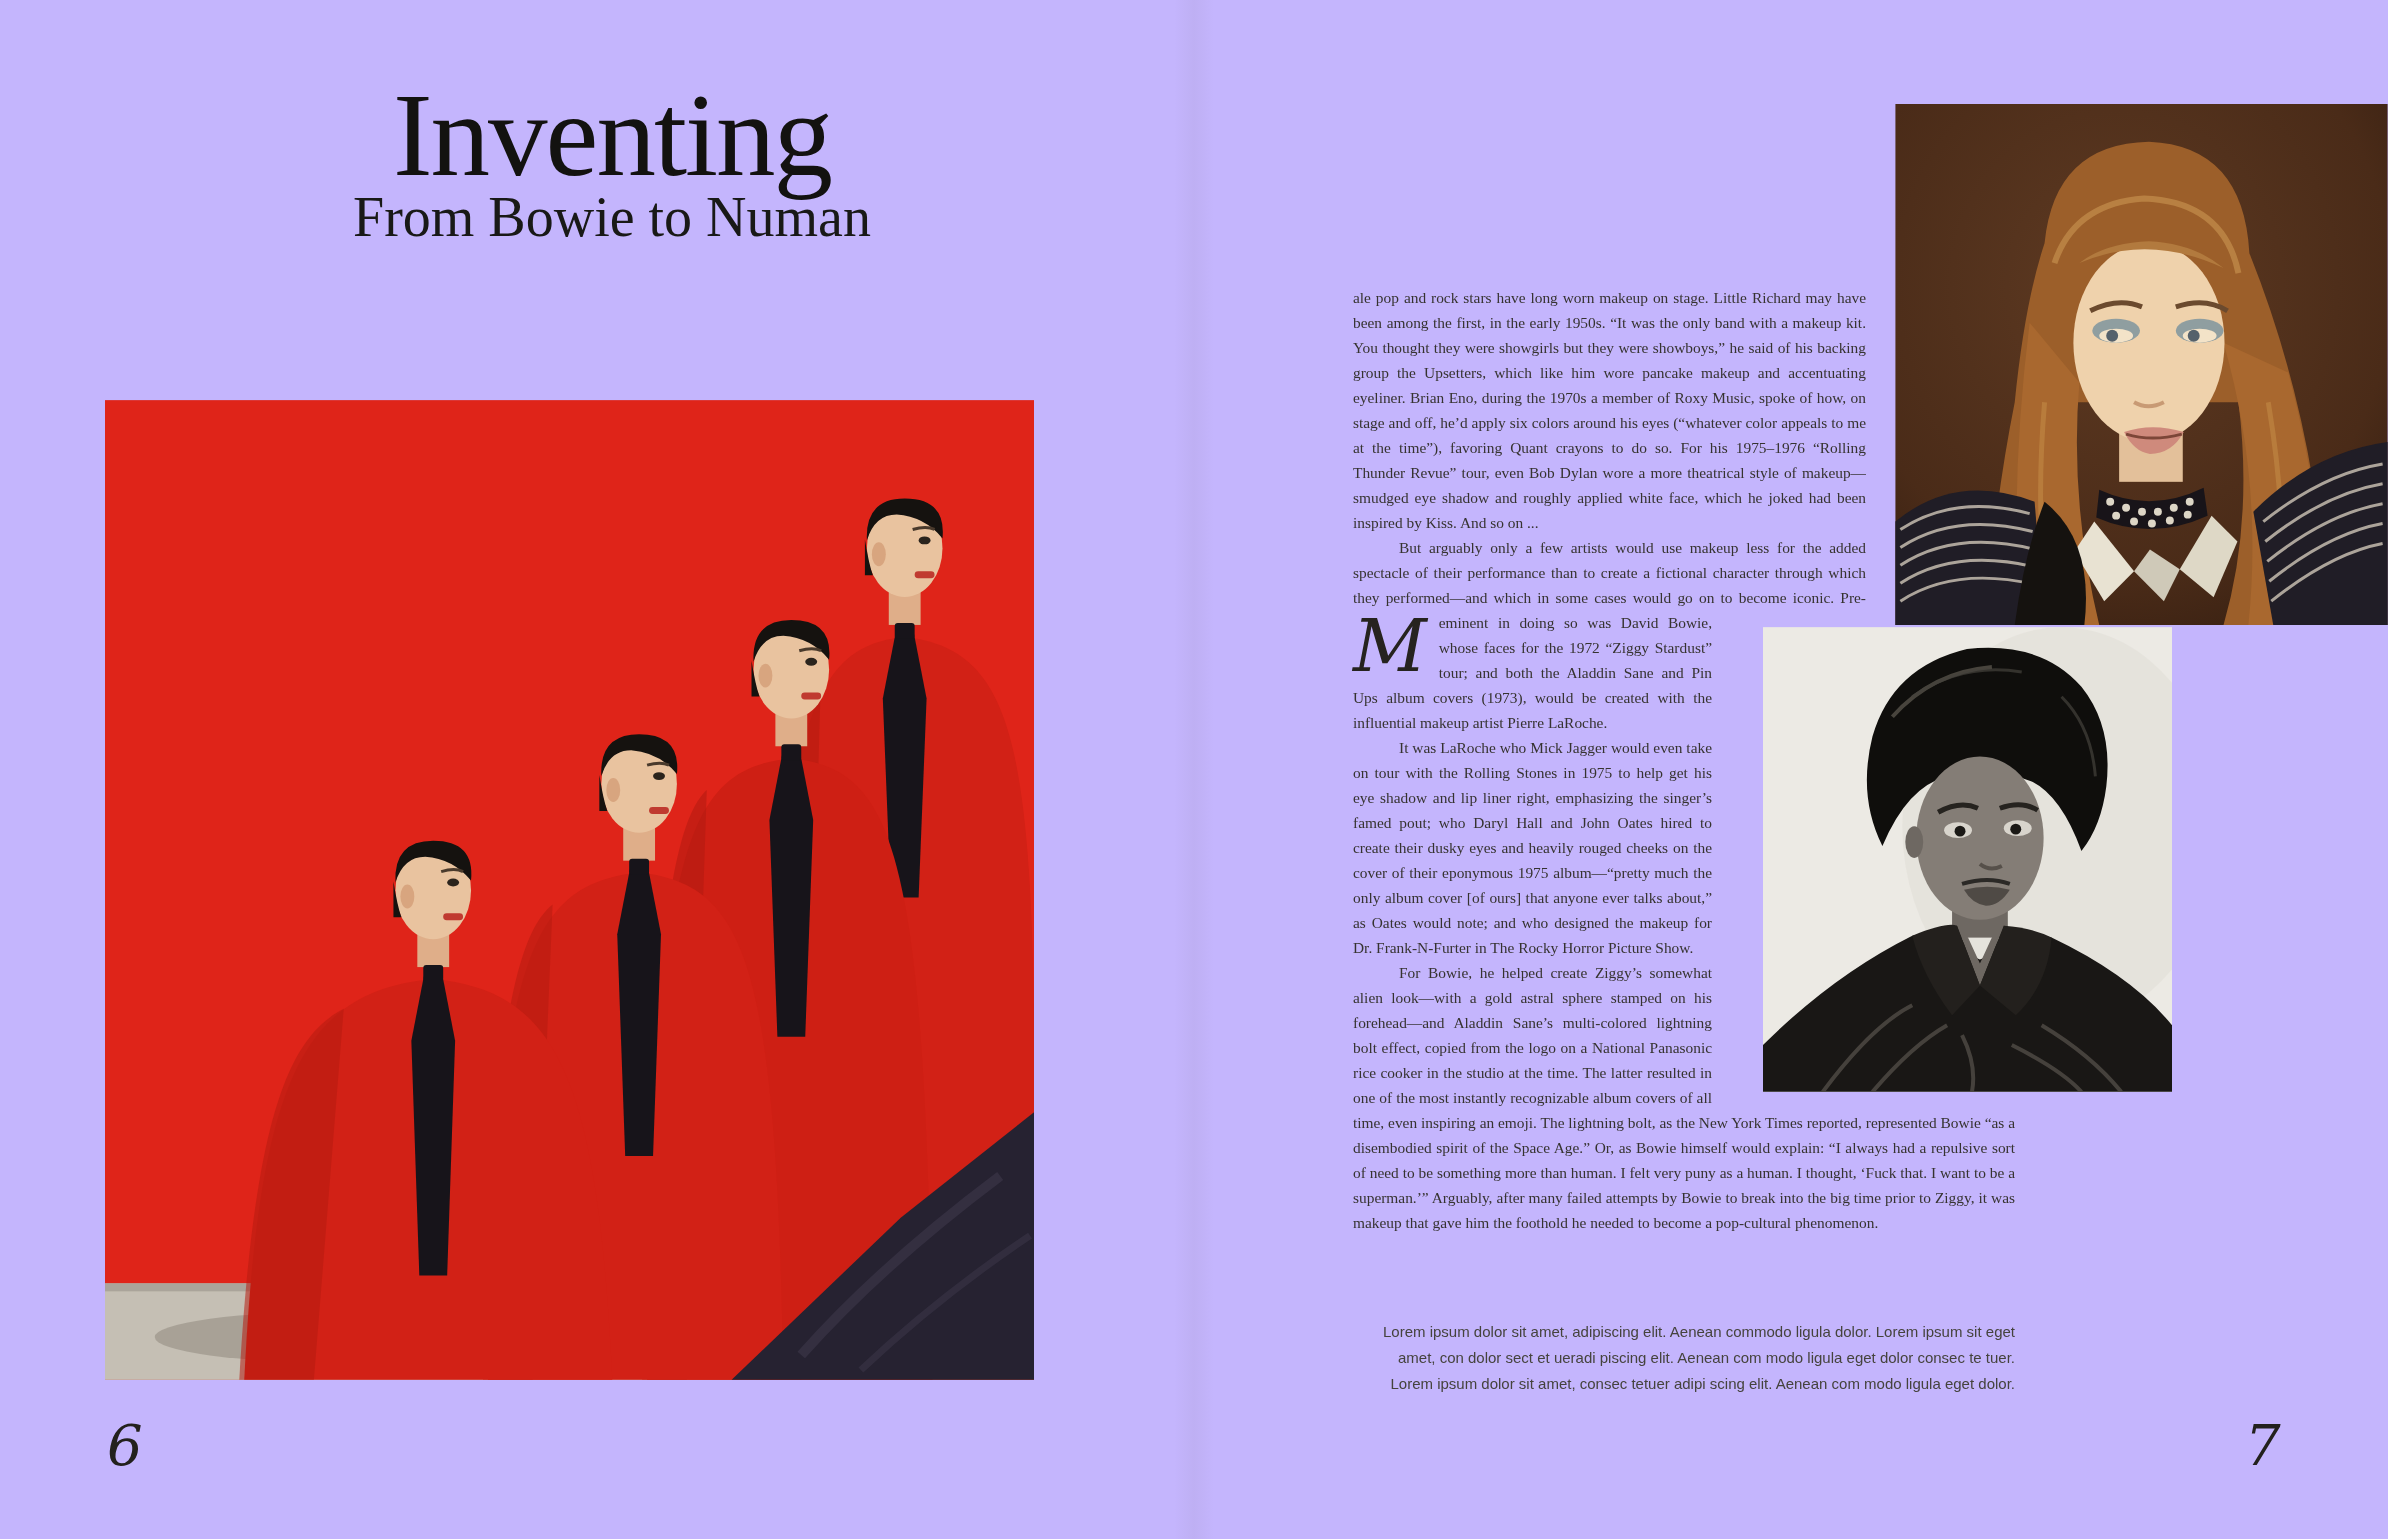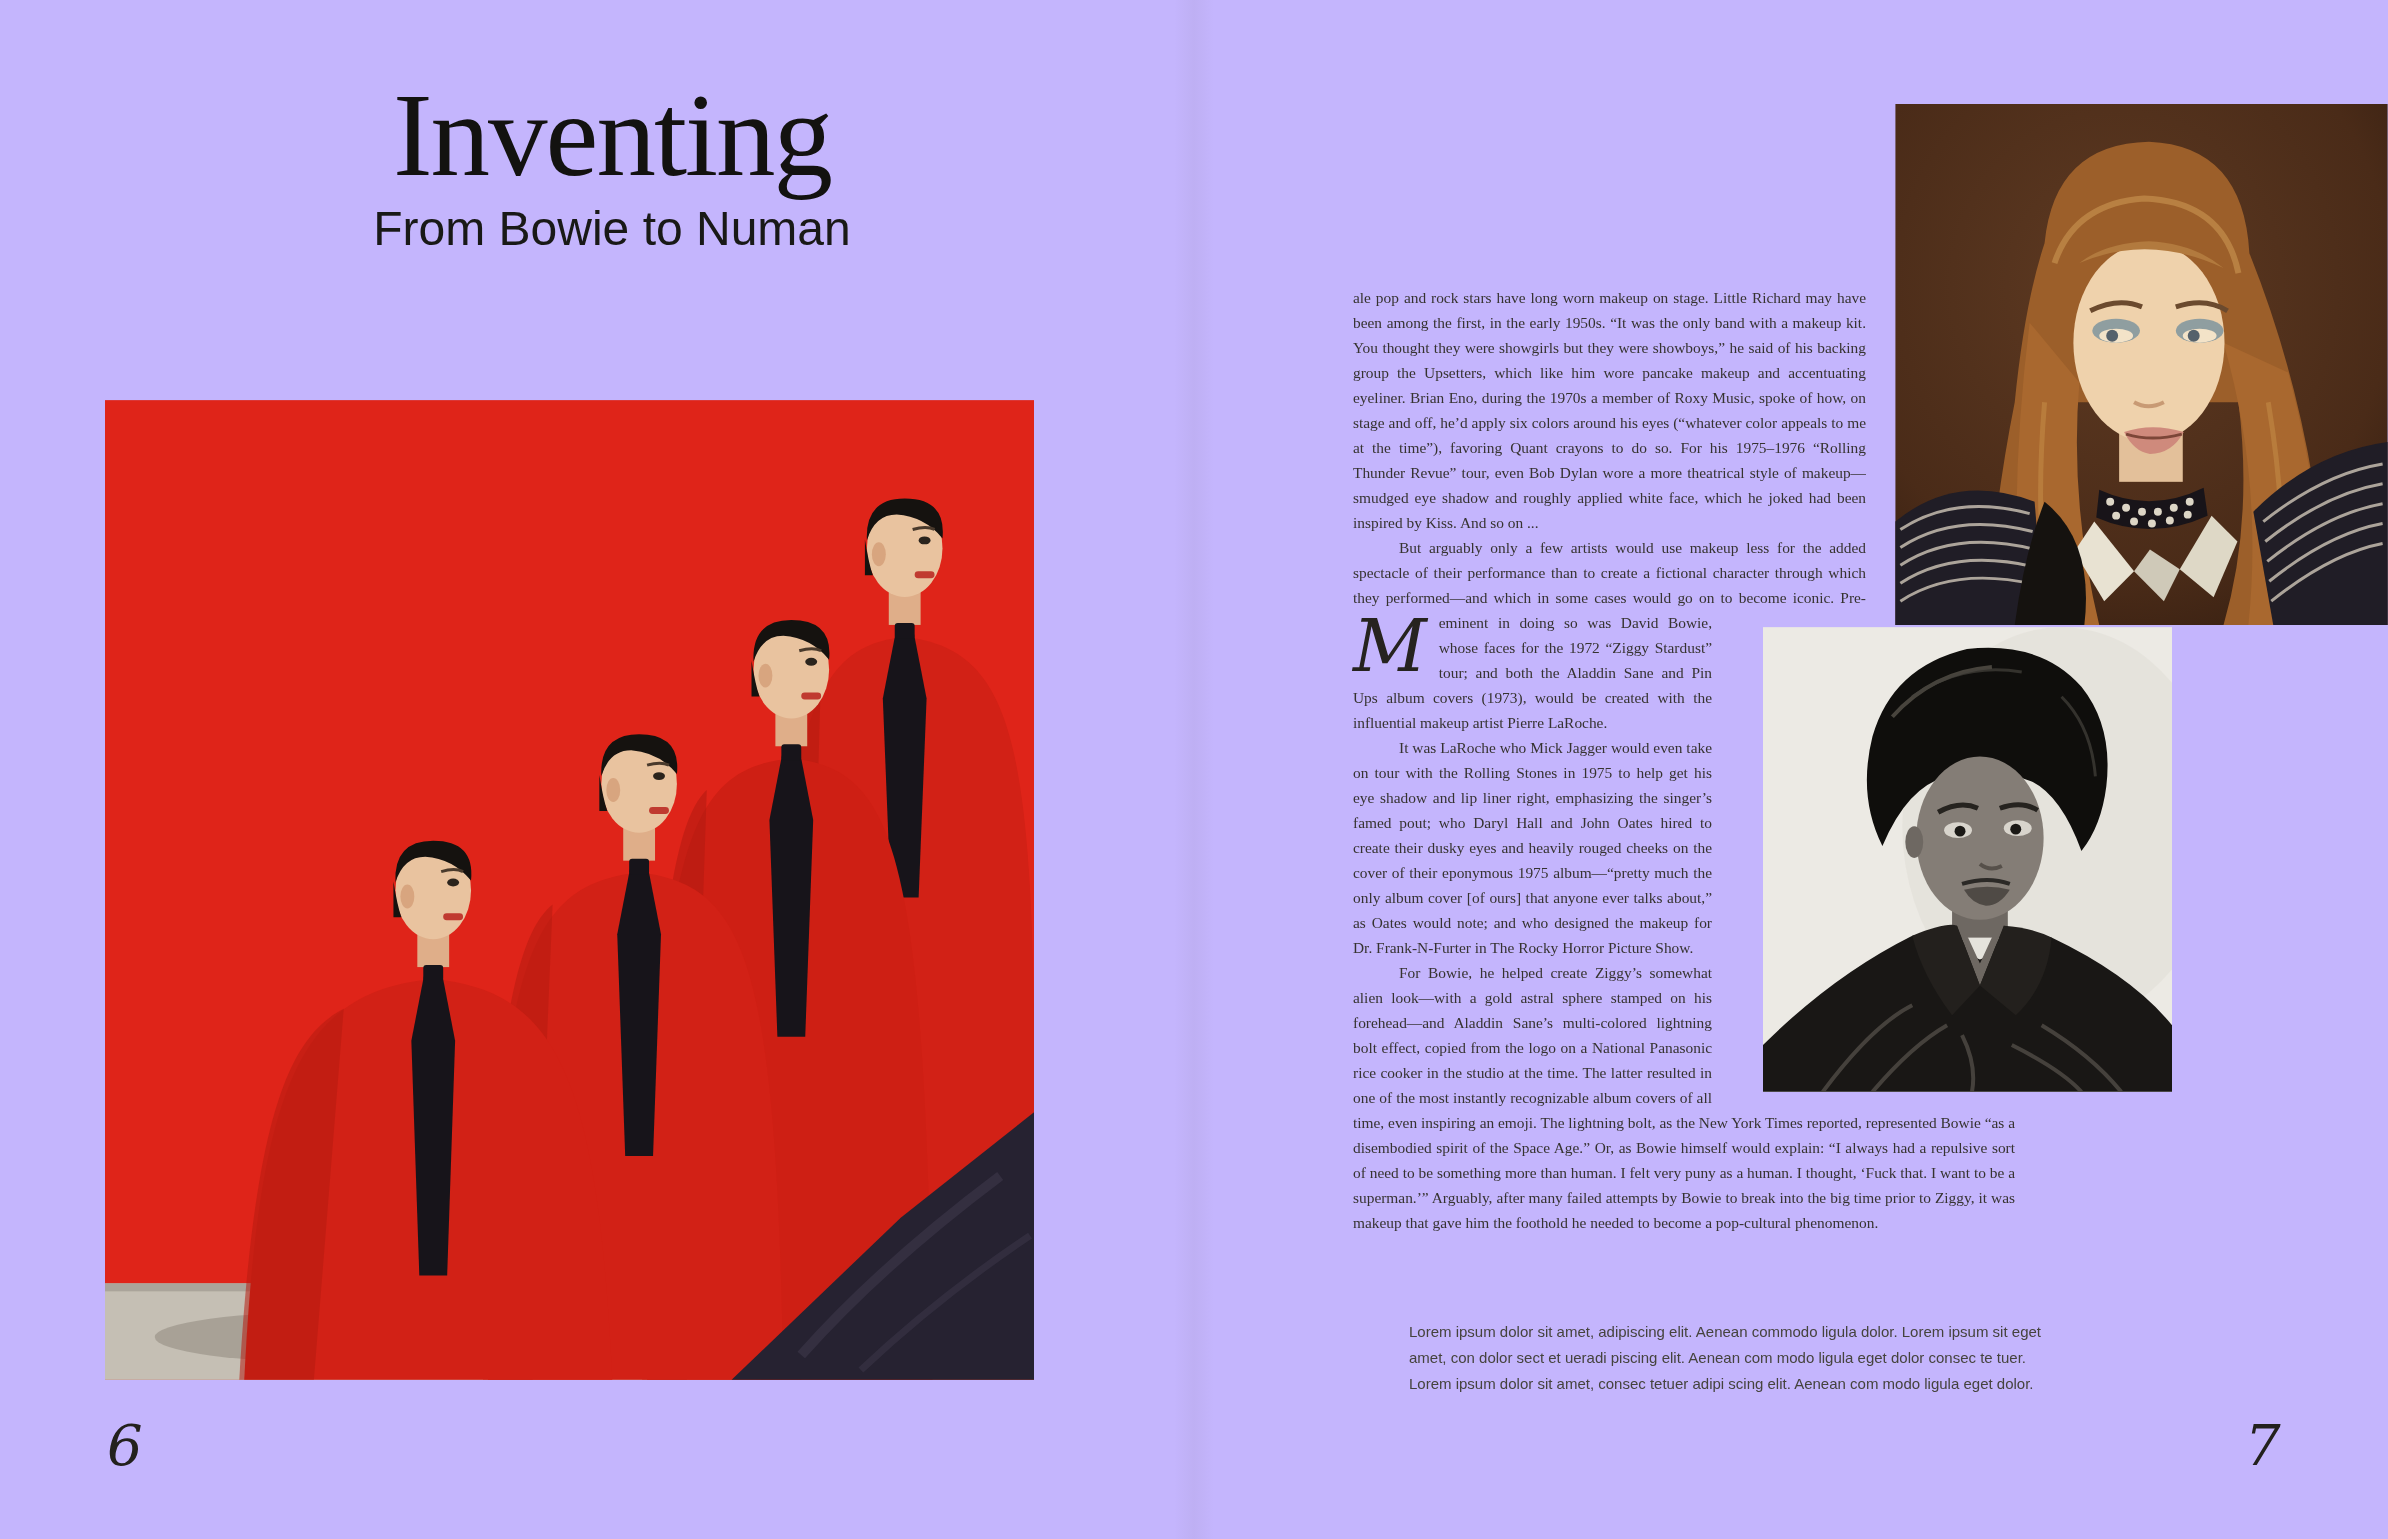--- a/index.html
+++ b/index.html
@@ -8,22 +8,22 @@
     font-family:"Liberation Serif",serif;color:#1d1b18;overflow:hidden;
   }
   
   .gutter{position:absolute;left:1174px;top:0;width:40px;height:100%;
     background:linear-gradient(90deg,rgba(0,0,0,0) 0%,rgba(60,50,30,.045) 50%,rgba(0,0,0,0) 100%);}
 
   
   .title-block{position:absolute;left:229px;top:78px;width:766px;text-align:center;}
   .title-line{font-family:"Liberation Serif",serif;font-weight:400;font-size:119px;
     line-height:115px;letter-spacing:-2px;color:#131210;}
-  .subtitle{margin-top:12px;font-family:Liberation Sans, sans-serif;font-weight:400;
-    font-size:48px;line-height:48px;color:#191917;}
+  .subtitle{font-family:Liberation Serif, serif;font-weight:400;
+    font-size:56px;line-height:48px;color:#191917;}
 
   .photo{position:absolute;display:block;}
   .kraftwerk{left:105px;top:400px;width:929px;height:980px;}
   .eno{left:1895px;top:104px;width:493px;height:521px;}
   .richard{left:1763px;top:627px;width:409px;height:465px;}
 
   .folio{position:absolute;font-family:"DejaVu Serif",serif;font-style:italic;
     font-size:56px;color:#23211d;}
   .folio-left{left:107px;top:1413px;}
   .folio-right{left:2245px;top:1413px;}
@@ -32,21 +32,21 @@
   .body-text{position:absolute;left:1353px;top:285px;width:662px;
     font-family:"Liberation Serif",serif;font-size:15.4px;line-height:25px;
     color:#363330;text-align:justify;}
   .body-text p{margin:0;}
   .body-text p.indent{text-indent:46px;}
   .spacer-eno{float:right;width:149px;height:332px;}
   .spacer-richard{float:right;clear:right;width:303px;height:478px;}
   .drop-cap{float:left;font-family:"DejaVu Serif",serif;font-style:italic;
     font-size:72px;line-height:54px;padding:2px 12px 0 0;color:#26231f;}
 
-  .caption{position:absolute;left:1409px;top:1319px;width:662px;text-align:left;
+  .caption{position:absolute;left:1353px;top:1319px;width:662px;text-align:right;
     font-family:"Liberation Sans",sans-serif;font-size:15px;line-height:26px;color:#45433d;}
 </style>
 </head>
 <body>
 
 <div class="spread">
   <div class="gutter"></div>
 
   <div class="title-block">
     <div class="title-line">Inventing</div>

